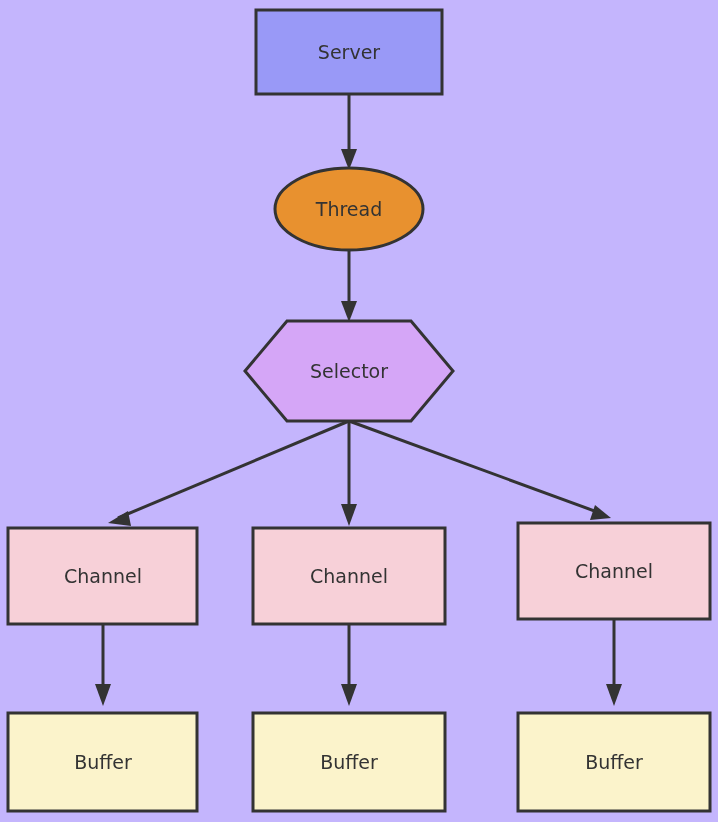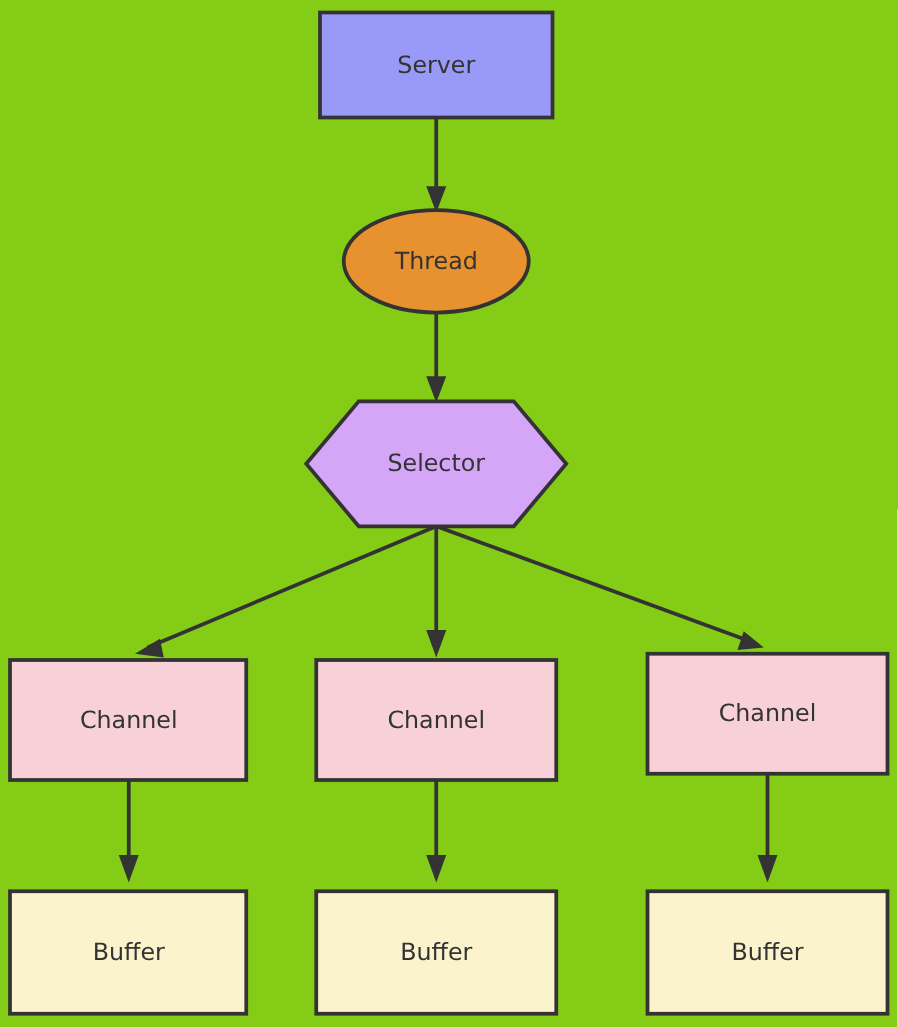--- a/index.html
+++ b/index.html
@@ -7,21 +7,21 @@
     padding: 0;
     background: #ffffff;
   }
   body {
     font-family: "DejaVu Sans", "Liberation Sans", sans-serif;
   }
   #diagram-root {
     position: relative;
     width: 718px;
     height: 822px;
-    background: #84cc16;
+    background: #c4b5fd;
     overflow: hidden;
   }
   #diagram-svg {
     position: absolute;
     top: 0;
     left: 0;
     width: 718px;
     height: 822px;
   }
   .node-label {

